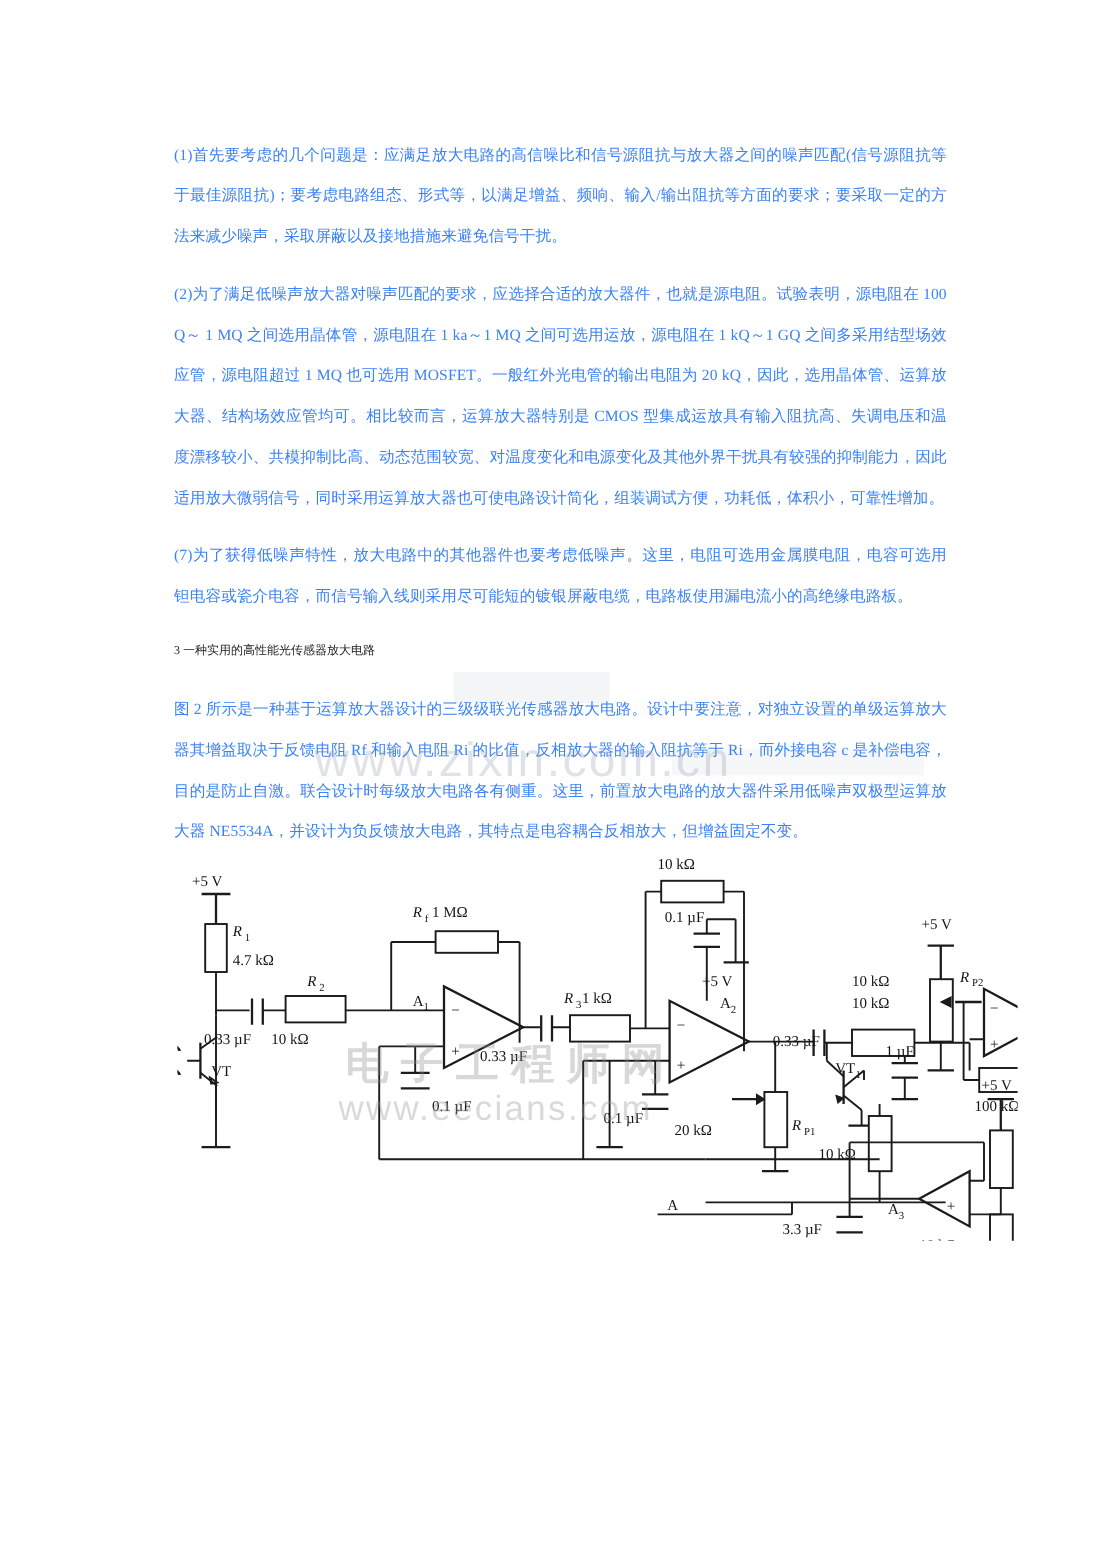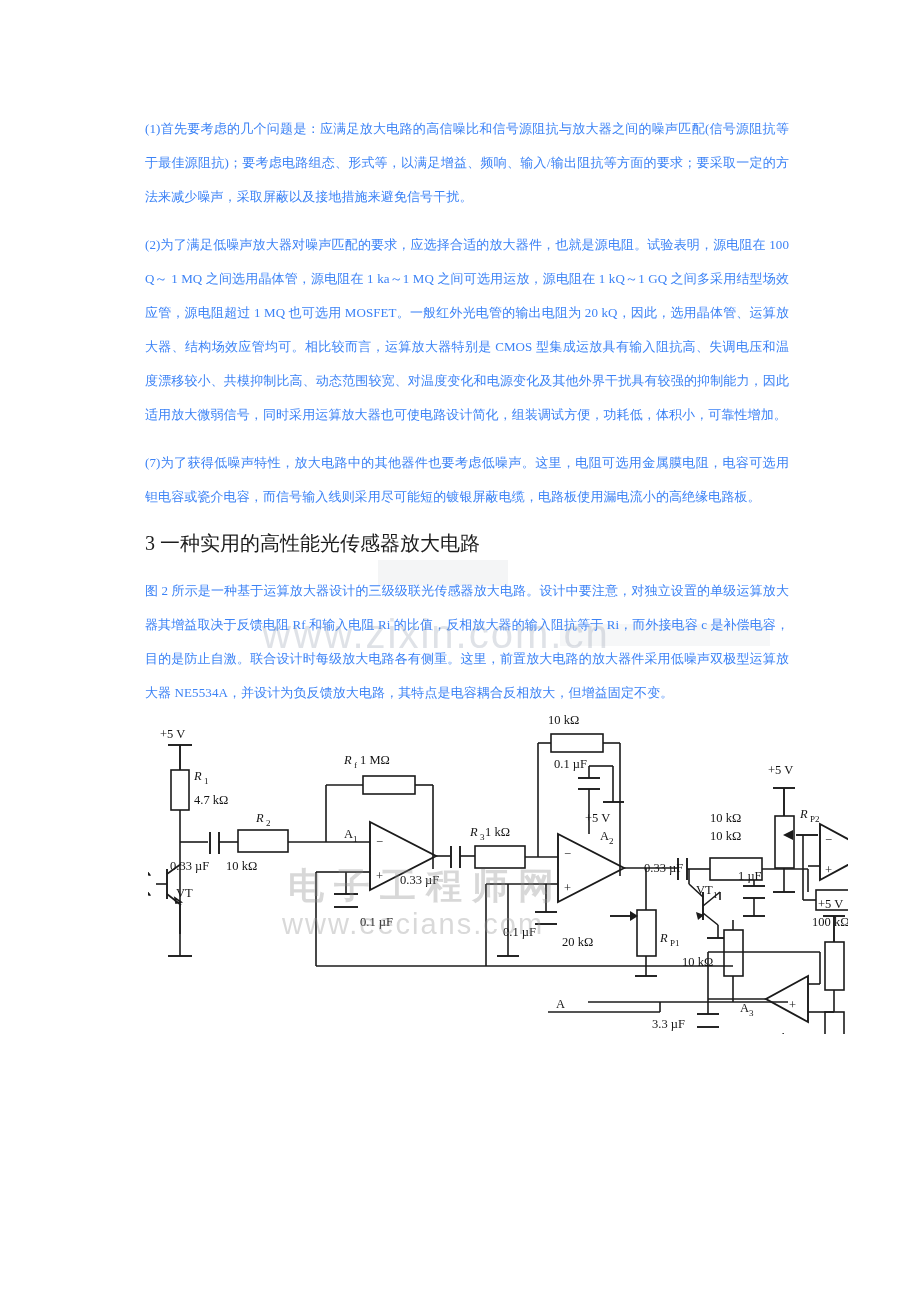--- a/index.html
+++ b/index.html
@@ -32,21 +32,21 @@
     margin: 0 16px 14px 0;
     font-size: 13px;
     line-height: 34px;
     text-align: justify;
     text-justify: inter-ideograph;
     letter-spacing: 0.1px;
     color: #3b82f6;
   }
   h3.section-heading {
     margin: 4px 0 16px 0;
-    font-size: 20px;
+    font-size: 10px;
     line-height: 30px;
     font-weight: normal;
     color: #1c1c1c;
   }
 
   
   .figure {
     position: absolute;
     left: 148px;
     top: 694px;

